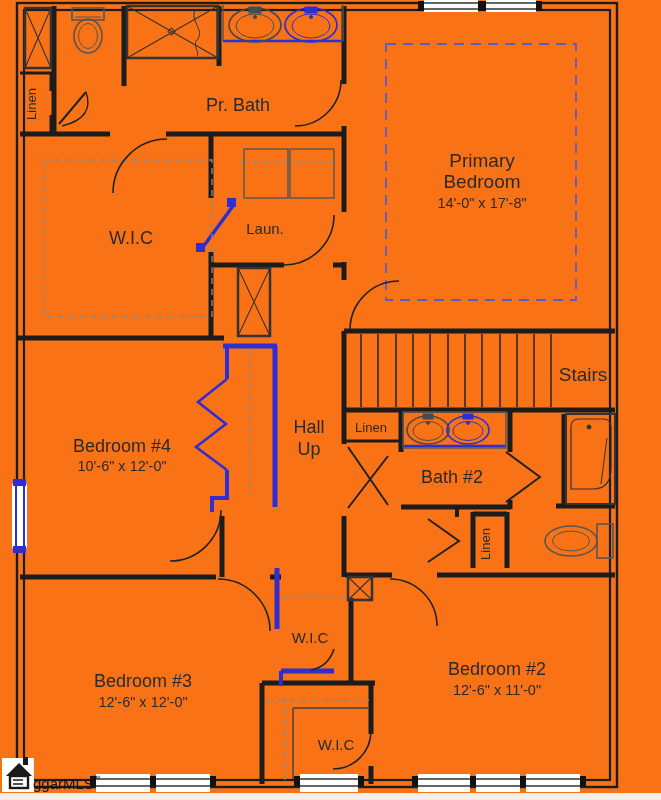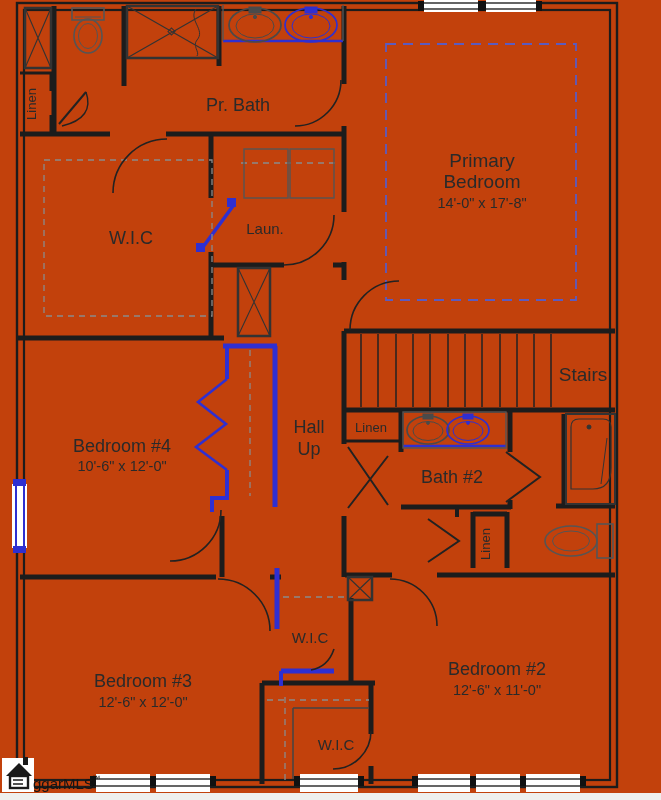--- a/index.html
+++ b/index.html
@@ -1,16 +1,16 @@
 <!DOCTYPE html>
 <html><head>
 <meta charset="utf-8">
 <style>
   html,body{margin:0;padding:0;background:#ffffff;}
-  #stage{position:relative;width:661px;height:800px;background:#c2410c;overflow:hidden;
+  #stage{position:relative;width:661px;height:800px;background:#f97316;overflow:hidden;
          font-family:"Liberation Sans", sans-serif;}
   svg{position:absolute;left:0;top:0;}
   text{fill:#2a2a2a;}
   .room-label{font-size:18px;}
   .room-dims{font-size:14.5px;}
   .big-label{font-size:19px;}
   .small-label{font-size:15px;}
   .tiny-label{font-size:13px;}
   .stairs-label{font-size:19px;}
   .wm-text{font-size:15px;fill:#141414;}

